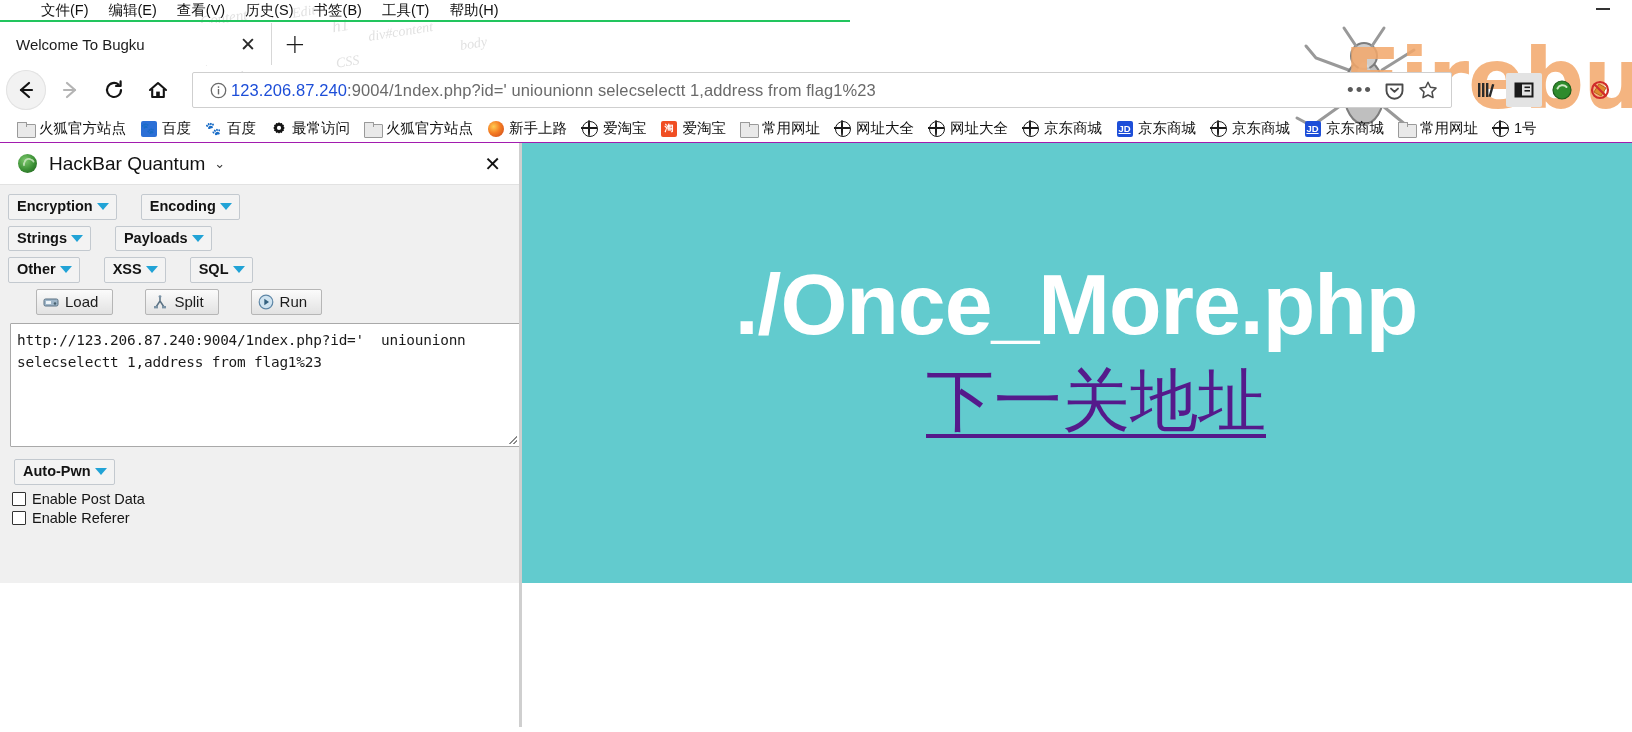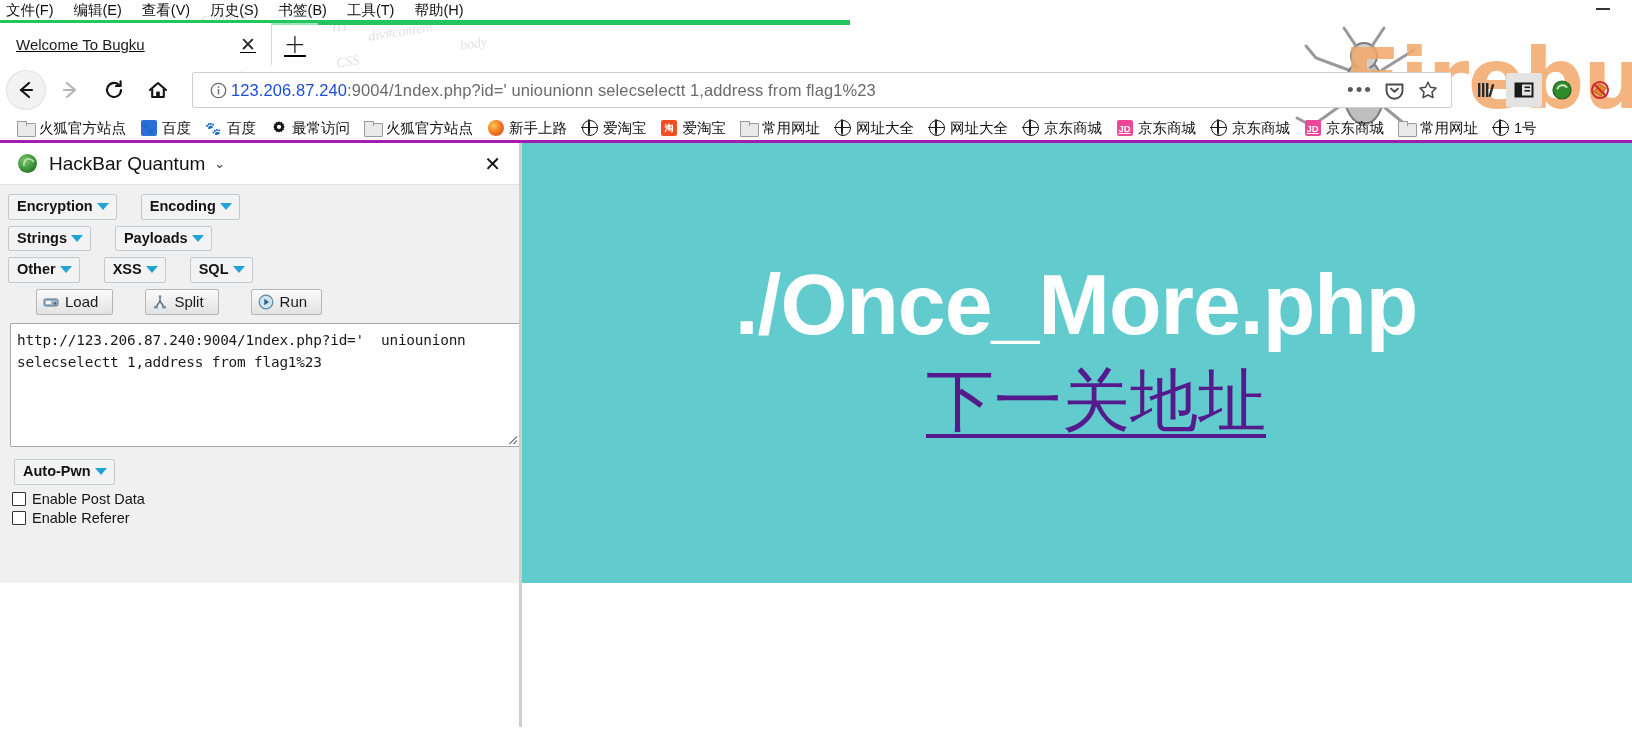--- a/index.html
+++ b/index.html
@@ -30,38 +30,37 @@
     pointer-events:none; opacity:.30; color:#9a9a9a; font-size:13px;
     font-family:"Liberation Serif", serif; font-style:italic;
   }
   .left-wm span { position:absolute; white-space:nowrap; }
 
   
   .menubar {
     position: relative; z-index: 3;
     height: 20px; display: flex; align-items: center;
     padding-left: 6px; gap: 20px;
-    font-size: 14.5px; color: #111; background: transparent;
+    font-size: 14.5px; color: #111; background: transparent; margin-left: 35px;
   }
   .menubar .mi { cursor: default; white-space: nowrap; }
 
   
   .win-min {
     position:absolute; right: 22px; top: 8px; width: 14px; height: 2px;
     background:#333; z-index: 6;
   }
 
   
   .tabstrip {
     position: relative; z-index: 3;
     height: 45px; display: flex; align-items: flex-end;
     background: transparent;
-    border-top: 5px solid #22c55e;
+    border-top: 2px solid #22c55e;
     width: 850px;
-    text-decoration: underline;
   }
   .tab {
     position: relative;
     height: 42px; min-width: 272px; max-width: 272px;
     background: #ffffff;
     display: flex; align-items: center; padding: 0 10px 0 16px;
     font-size: 15px; color: #1b1b1b;
     border-right: 1px solid #d7d7d7;
   }
   .tab .tab-title { flex: 1; overflow: hidden; text-overflow: ellipsis; white-space: nowrap; }
@@ -109,23 +108,23 @@
   .toolbar-right { display: flex; align-items: center; gap: 2px; }
   .tb-icon {
     width: 36px; height: 34px; display: flex; align-items: center; justify-content: center;
     cursor: pointer; border-radius: 2px;
   }
   .tb-icon.active { background: #e3e3e3; }
 
   
   .bookmarks {
     position: relative; z-index: 3;
-    height: 28px; display: flex; gap: 0px;
+    height: 28px; display: flex; align-items: center; gap: 0px;
     padding-left: 10px; background: transparent; overflow: hidden;
-    border-bottom: 3px solid #a21caf;
+    border-bottom: 1px solid #a21caf;
   }
   .bm {
     display: flex; align-items: center; gap: 5px; padding: 0 7px; height: 26px;
     font-size: 14.5px; color: #111; white-space: nowrap; cursor: pointer;
     font-family: "Liberation Sans", sans-serif;
   }
   .bm .bmi { width: 17px; height: 17px; flex: 0 0 17px; display:flex; align-items:center; justify-content:center; }
 
   
   .ico-folder { width: 17px; height: 14px; position: relative; }
@@ -146,21 +145,21 @@
   .ico-baidu1 { width:16px; height:16px; background:#2B6FD6; border-radius:2px; display:flex; align-items:center; justify-content:center; color:#fff; font-size:11px; }
   .ico-baidu2 { width:16px; height:16px; display:flex; align-items:center; justify-content:center; color:#2B6FD6; font-size:13px; }
   
   .ico-gear { width:16px; height:16px; display:flex; align-items:center; justify-content:center; }
   
   .ico-ff { width:16px; height:16px; border-radius:50%;
             background: radial-gradient(circle at 35% 35%, #FFCB52 0%, #F47C22 45%, #C9431C 100%); }
   
   .ico-atb { width:16px; height:16px; background:#F04E23; border-radius:2px; display:flex; align-items:center; justify-content:center; color:#fff; font-size:9px; font-weight:bold; }
   
-  .ico-jd { width:16px; height:16px; background:#ec4899; border-radius:2px; display:flex; align-items:center; justify-content:center;
+  .ico-jd { width:16px; height:16px; background:#1d4ed8; border-radius:2px; display:flex; align-items:center; justify-content:center;
             color:#fff; font-size:9.5px; font-weight:bold; font-family:"Liberation Sans", sans-serif;text-decoration:underline; }
 
   
   .content-row { position: relative; z-index: 2; display: flex; height: 440px; }
 
   
   .sidebar {
     width: 520px; flex: 0 0 520px; background: #f0f0f0;
     border-right: 1px solid #cfcfcf; display: flex; flex-direction: column;
     position: relative;

